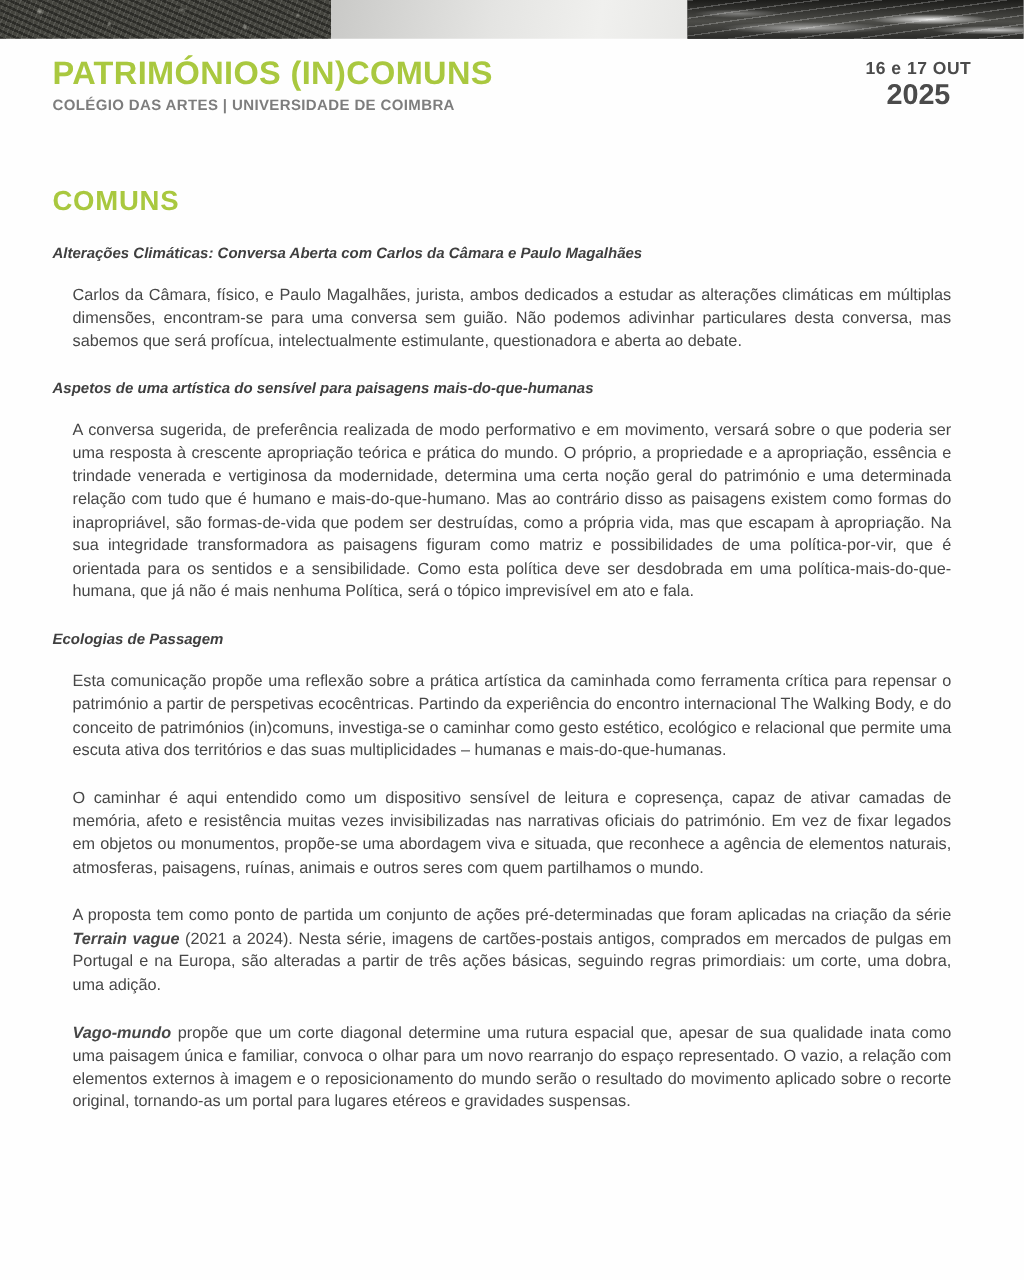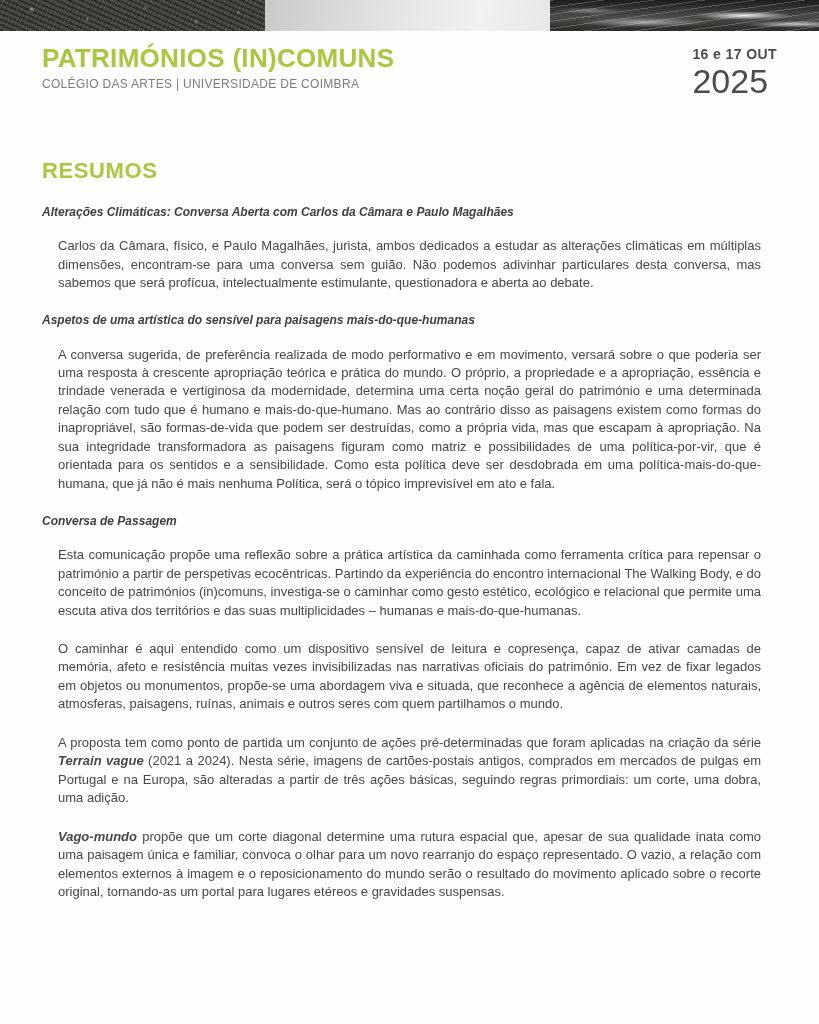--- a/index.html
+++ b/index.html
@@ -52,25 +52,25 @@
     display:flex;justify-content:space-between;align-items:flex-start;
     padding:13px 42px 0 42px;
     gap:37px;
   }
   .event-title{
     margin:0;color:var(--accent);
     font-size:26px;font-weight:700;letter-spacing:.3px;line-height:1.1;
   }
   .event-subtitle{
     margin-top:4px;color:var(--muted);
-    font-size:12px;font-weight:400;letter-spacing:.3px;
+    font-size:12px;font-weight:700;letter-spacing:.3px;
   }
-  .event-date{text-align:left;color:var(--date-gray);padding-top:2px;}
+  .event-date{text-align:center;color:var(--date-gray);padding-top:2px;}
   .date-days{font-size:14px;font-weight:700;letter-spacing:.4px;}
-  .date-year{font-size:34px;font-weight:400;line-height:1.15;}
+  .date-year{font-size:23px;font-weight:700;line-height:1.15;}
   
   .content{padding:0 42px;}
   .resumos{
     margin:57px 0 0 0;color:var(--accent);
     font-size:22px;font-weight:700;letter-spacing:.6px;
   }
   .abstract{margin-top:20px;}
   .abs-title{
     margin:0;color:#3f3f3f;
     font-size:12px;font-weight:700;font-style:italic;line-height:1.42;
@@ -98,34 +98,34 @@
       <h1 class="event-title">PATRIMÓNIOS (IN)COMUNS</h1>
       <div class="event-subtitle">COLÉGIO DAS ARTES | UNIVERSIDADE DE COIMBRA</div>
     </div>
     <div class="event-date">
       <div class="date-days">16 e 17 OUT</div>
       <div class="date-year">2025</div>
     </div>
   </header>
 
   <main class="content">
-    <h2 class="resumos">RESUMOS</h2>
+    <h2 class="resumos">COMUNS</h2>
 
     <section class="abstract">
       <h3 class="abs-title">Alterações Climáticas: Conversa Aberta com Carlos da Câmara e Paulo Magalhães</h3>
       <p class="body-par">Carlos da Câmara, físico, e Paulo Magalhães, jurista, ambos dedicados a estudar as alterações climáticas em múltiplas dimensões, encontram-se para uma conversa sem guião. Não podemos adivinhar particulares desta conversa, mas sabemos que será profícua, intelectualmente estimulante, questionadora e aberta ao debate.</p>
     </section>
 
     <section class="abstract">
       <h3 class="abs-title">Aspetos de uma artística do sensível para paisagens mais-do-que-humanas</h3>
       <p class="body-par">A conversa sugerida, de preferência realizada de modo performativo e em movimento, versará sobre o que poderia ser uma resposta à crescente apropriação teórica e prática do mundo. O próprio, a propriedade e a apropriação, essência e trindade venerada e vertiginosa da modernidade, determina uma certa noção geral do património e uma determinada relação com tudo que é humano e mais-do-que-humano. Mas ao contrário disso as paisagens existem como formas do inapropriável, são formas-de-vida que podem ser destruídas, como a própria vida, mas que escapam à apropriação. Na sua integridade transformadora as paisagens figuram como matriz e possibilidades de uma política-por-vir, que é orientada para os sentidos e a sensibilidade. Como esta política deve ser desdobrada em uma política-mais-do-que-humana, que já não é mais nenhuma Política, será o tópico imprevisível em ato e fala.</p>
     </section>
 
     <section class="abstract">
-      <h3 class="abs-title">Conversa de Passagem</h3>
+      <h3 class="abs-title">Ecologias de Passagem</h3>
       <p class="body-par">Esta comunicação propõe uma reflexão sobre a prática artística da caminhada como ferramenta crítica para repensar o património a partir de perspetivas ecocêntricas. Partindo da experiência do encontro internacional The Walking Body, e do conceito de patrimónios (in)comuns, investiga-se o caminhar como gesto estético, ecológico e relacional que permite uma escuta ativa dos territórios e das suas multiplicidades – humanas e mais-do-que-humanas.</p>
       <p class="body-par gap">O caminhar é aqui entendido como um dispositivo sensível de leitura e copresença, capaz de ativar camadas de memória, afeto e resistência muitas vezes invisibilizadas nas narrativas oficiais do património. Em vez de fixar legados em objetos ou monumentos, propõe-se uma abordagem viva e situada, que reconhece a agência de elementos naturais, atmosferas, paisagens, ruínas, animais e outros seres com quem partilhamos o mundo.</p>
     </section>
 
     <section class="abstract">
       <p class="body-par"><span>A proposta tem como ponto de partida um conjunto de ações pré-determinadas que foram aplicadas na criação da série </span><em>Terrain vague</em><span> (2021 a 2024). Nesta série, imagens de cartões-postais antigos, comprados em mercados de pulgas em Portugal e na Europa, são alteradas a partir de três ações básicas, seguindo regras primordiais: um corte, uma dobra, uma adição.</span></p>
       <p class="body-par gap"><em>Vago-mundo</em><span> propõe que um corte diagonal determine uma rutura espacial que, apesar de sua qualidade inata como uma paisagem única e familiar, convoca o olhar para um novo rearranjo do espaço representado. O vazio, a relação com elementos externos à imagem e o reposicionamento do mundo serão o resultado do movimento aplicado sobre o recorte original, tornando-as um portal para lugares etéreos e gravidades suspensas.</span></p>
 
     </section>
   </main>

